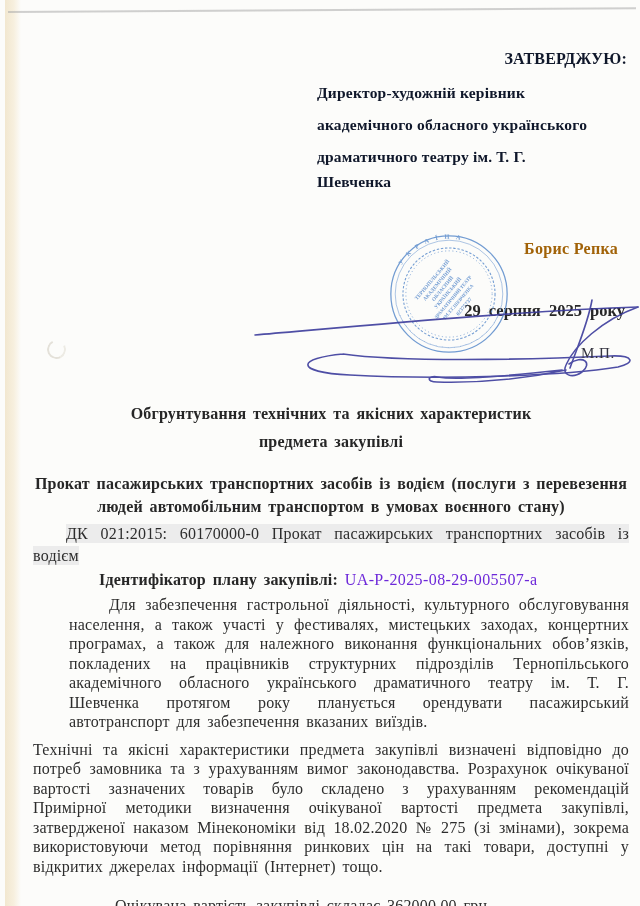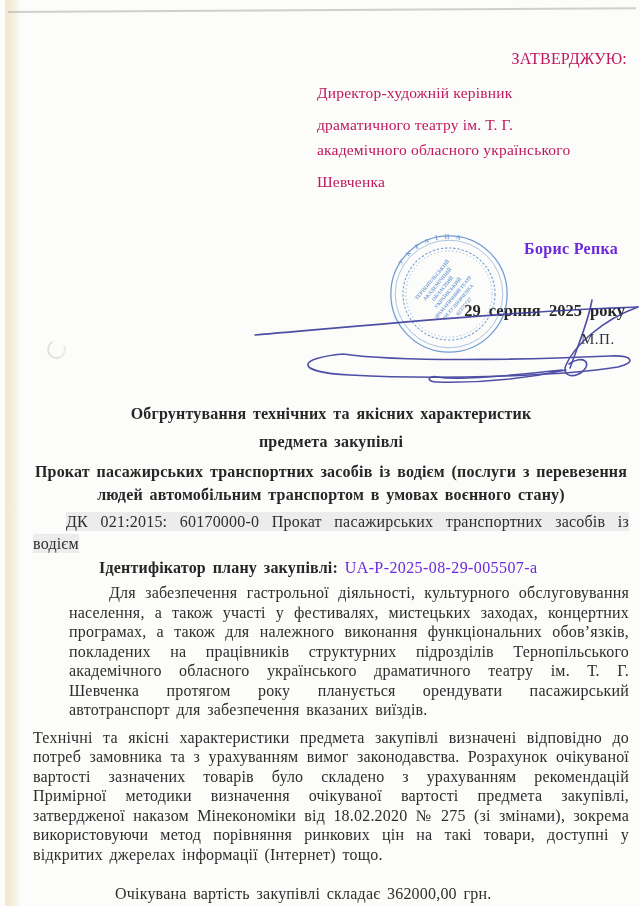--- a/index.html
+++ b/index.html
@@ -30,52 +30,52 @@
     position:absolute;left:47px;top:340px;width:15px;height:15px;
     border-radius:50%;
     border:2px solid #e2dfd6;
     border-top-color:transparent;border-right-color:#eceae2;
     transform:rotate(18deg);
     opacity:.9;
   }
   
   .approval{
     position:absolute;top:46px;right:13px;width:310px;
-    font-weight:normal;color:#be185d;
+    font-weight:bold;color:#0f172a;
     font-size:15.5px;line-height:25px;
     letter-spacing:.2px;
   }
   .approve-label{text-align:right;margin-bottom:9px;font-size:16px;}
   .pos-group{text-align:left;margin-bottom:7px;}
   .approver-name{
     position:absolute;top:240px;right:22px;width:300px;
-    text-align:right;font-weight:bold;font-size:16px;color:#6d28d9;
+    text-align:right;font-weight:bold;font-size:16px;color:#a16207;
     letter-spacing:.3px;
   }
   .approval-date{
     position:absolute;top:301px;right:15px;width:320px;
     text-align:right;font-weight:bold;font-size:16.5px;color:#272727;
     word-spacing:4px;
   }
   .seal-abbr{
-    position:absolute;left:581px;top:331px;
+    position:absolute;left:581px;top:345px;
     font-size:15px;color:#33333f;letter-spacing:.5px;
   }
   
   .stamp{position:absolute;left:386px;top:229px;width:126px;height:130px;opacity:.88;}
   
   .signature{position:absolute;left:240px;top:278px;width:400px;height:125px;}
   
   .flow{
     position:absolute;left:33px;top:400px;width:596px;
     font-size:16px;line-height:19.5px;color:#2d2d2d;
     letter-spacing:.2px;word-spacing:2.5px;
   }
   .doc-title{font-weight:bold;text-align:center;line-height:28px;font-size:16px;color:#262626;}
-  .doc-subject{font-weight:bold;text-align:center;line-height:23px;font-size:16px;color:#262626;margin-top:4px;}
+  .doc-subject{font-weight:bold;text-align:center;line-height:23px;font-size:16px;color:#262626;margin-top:16px;}
   .dk-line{margin-top:5px;text-align:justify;text-indent:33px;line-height:22px;}
   .dk-highlight{background:#ececec;box-decoration-break:clone;-webkit-box-decoration-break:clone;padding:1px 0;}
   .plan-line{margin-top:2px;padding-left:66px;line-height:22px;}
   .plan-label{font-weight:bold;color:#262626;}
   .plan-id{color:#6d28d9;letter-spacing:.4px;}
   .para1{margin-top:4px;text-align:justify;text-indent:40px;margin-left:36px;}
   .para2{margin-top:8px;text-align:justify;}
   .estimate{margin-top:20px;text-indent:82px;}
 </style>
 </head>
@@ -83,22 +83,22 @@
 
 <div class="paper">
 
   <div class="scan-band-left"></div>
   <div class="scan-edge-top"></div>
   <div class="punch-hole"></div>
 
   <div class="approval">
     <div class="approve-label">ЗАТВЕРДЖУЮ:</div>
     <div class="pos-group">Директор-художній керівник</div>
+    <div class="pos-group">академічного обласного українського</div>
     <div class="pos-group" style="margin-bottom:0">драматичного театру ім. Т. Г.</div>
-    <div class="pos-group">академічного обласного українського</div>
     <div class="pos-group">Шевченка</div>
   </div>
 
   <div class="approver-name">Борис Репка</div>
   <div class="approval-date">29 серпня 2025 року</div>
 
   <svg class="stamp" viewBox="0 0 130 130" aria-hidden="true">
     <g stroke="#5f8fcd" fill="none">
       <circle cx="65" cy="65" r="60" stroke-width="1.3"></circle>
       <circle cx="65" cy="65" r="55.5" stroke-width="0.6"></circle>

